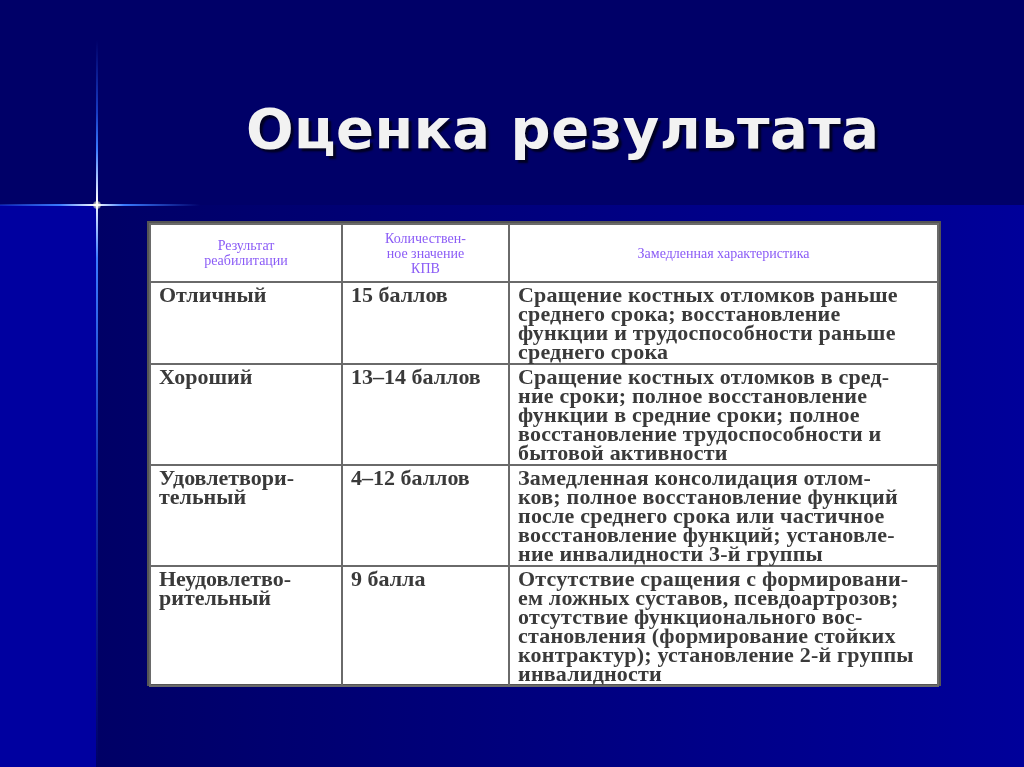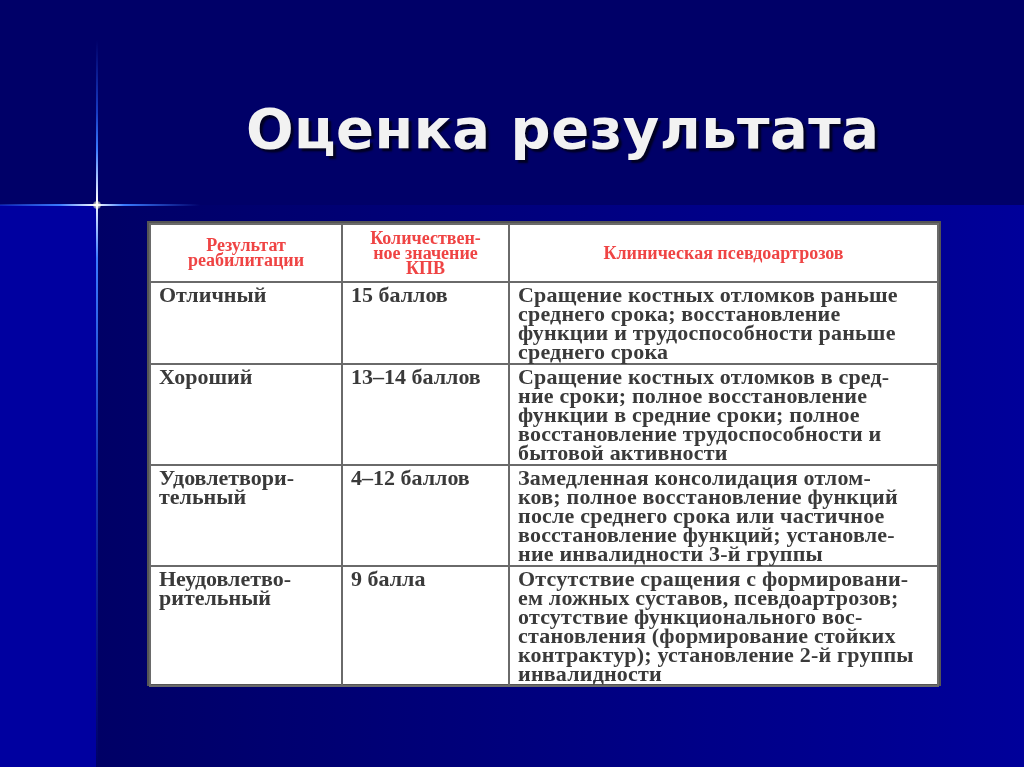--- a/index.html
+++ b/index.html
@@ -47,22 +47,22 @@
   }
   table {
     border-collapse:collapse; width:100%; height:100%;
     font-family:"Liberation Serif", serif; color:#333;
   }
   th, td {
     border:2px solid #6a6a6a; vertical-align:top; text-align:left;
     padding:2px 8px; box-sizing:border-box;
   }
   th {
-    font-size:18px; font-weight:bold; text-align:center; vertical-align:middle;
-    line-height:15px; color:#ef4444; height:58px;
+    font-size:14px; font-weight:normal; text-align:center; vertical-align:middle;
+    line-height:15px; color:#8b5cf6; height:58px;
   }
   td { font-size:22px; line-height:19px; font-weight:bold; color:#3a3a3a; }
   td.c1 { width:192px; }
   td.c2 { width:167px; }
   tr.r1 td { height:82px; }
   tr.r2 td { height:100px;margin-left:19px; }
   tr.r3 td { height:100px; }
   tr.r4 td { height:96px; }
   .desc { white-space:pre-line; letter-spacing:0.2px; }
   .cellpre { white-space:pre-line; }
@@ -84,21 +84,21 @@
 
 <div class="table-wrap">
   <table>
     <thead>
       <tr>
         <th class="cellpre">Результат
 реабилитации</th>
         <th class="cellpre">Количествен-
 ное значение
 КПВ</th>
-        <th class="cellpre">Клиническая псевдоартрозов</th>
+        <th class="cellpre">Замедленная характеристика</th>
       </tr>
     </thead>
     <tbody>
       <tr class="r1">
         <td class="c1 cellpre">Отличный</td>
         <td class="c2">15 баллов</td>
         <td class="desc">Сращение костных отломков раньше
 среднего срока; восстановление
 функции и трудоспособности раньше
 среднего срока</td>

